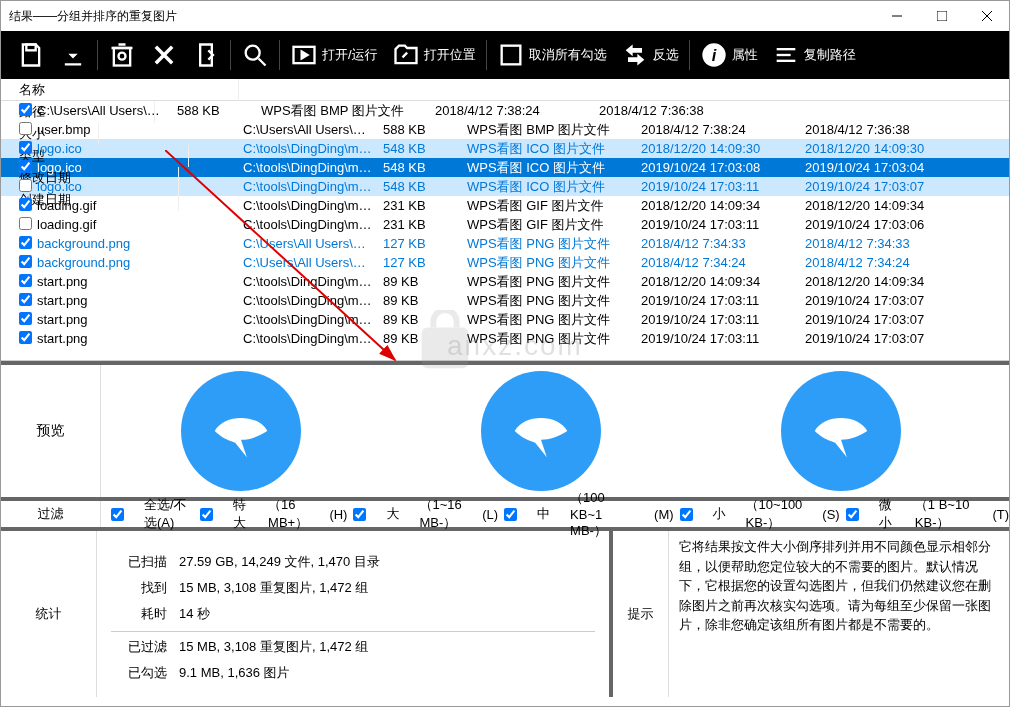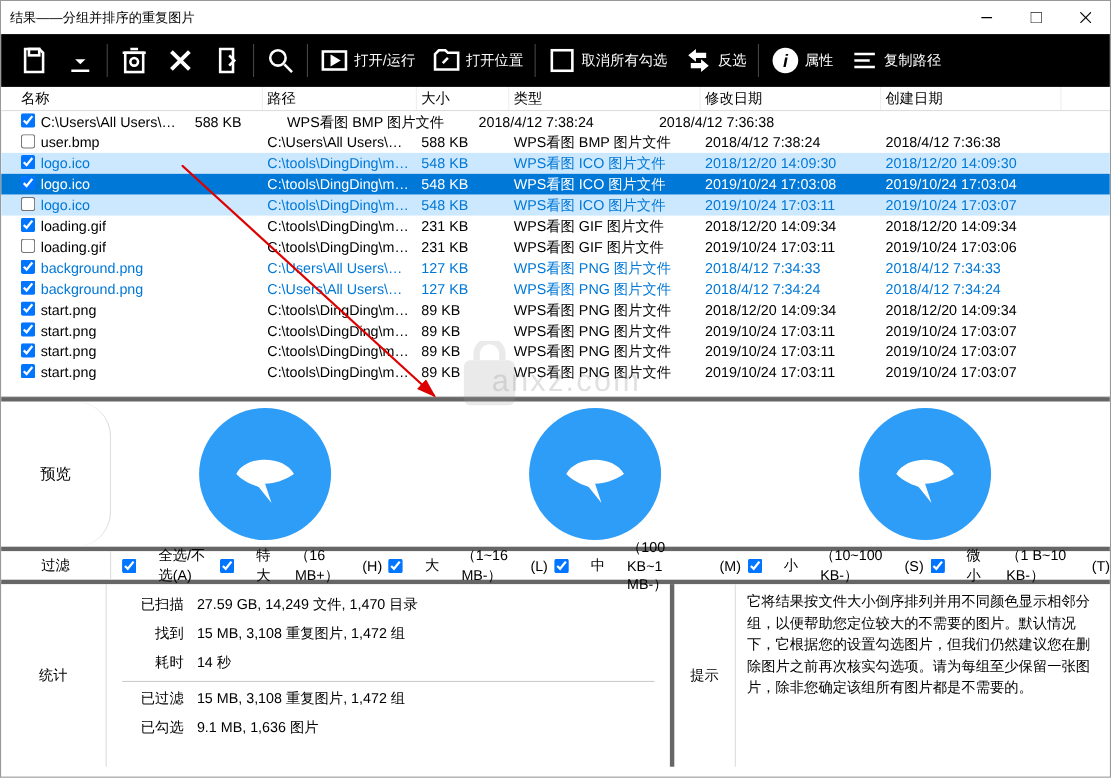--- a/index.html
+++ b/index.html
@@ -11,21 +11,21 @@
 .winbtn { width: 45px; height: 30px; display: flex; align-items: center; justify-content: center; font-size: 14px; cursor: pointer; }
 .winbtn svg { width: 10px; height: 10px; }
 
 .toolbar { height: 48px; background: #000; display: flex; align-items: center; padding: 0 10px; gap: 2px; }
 .tbtn { display: flex; align-items: center; color: #fff; font-size: 13px; height: 40px; padding: 0 6px; cursor: pointer; }
 .tbtn svg { width: 28px; height: 28px; }
 .tbtn span { margin-left: 4px; }
 .tsp { width: 1px; height: 30px; background: #444; margin: 0 2px; }
 
 .table-wrap { height: 282px; overflow: hidden; border-bottom: 1px solid #ccc; }
-.thead { display: flex; background: #fff; border-bottom: 1px solid #ddd; height: 22px; font-size: 13px; padding-left: 14px; }
+.thead { display: flex; background: #fff; border-bottom: 1px solid #ddd; height: 22px; font-size: 13px; padding-left: 14px; flex-direction: column; }
 .th { padding: 2px 4px; border-right: 1px solid #eee; }
 .th.name { width: 224px; }
 .th.path { width: 140px; }
 .th.size { width: 84px; }
 .th.type { width: 174px; }
 .th.cdate { width: 164px; }
 .th.mdate { width: 164px; }
 
 .tbody { font-size: 13px; }
 .tr { display: flex; height: 19px; align-items: center; padding-left: 14px; }
@@ -37,35 +37,35 @@
 .td.chk { width: 18px; }
 .td.chk input { width: 13px; height: 13px; }
 .td.name { width: 206px; }
 .td.path { width: 140px; }
 .td.size { width: 84px; }
 .td.type { width: 174px; }
 .td.cdate { width: 164px; }
 .td.mdate { width: 164px; }
 
 .preview { height: 136px; display: flex; background: #fff; border-top: 4px solid #666; }
-.plabel { width: 100px; display: flex; align-items: center; justify-content: center; font-size: 14px; border-right: 1px solid #ddd; border-radius: 32px; }
+.plabel { width: 100px; display: flex; align-items: center; justify-content: center; font-size: 14px; border-right: 1px solid #ddd; }
 .pthumbs { flex: 1; display: flex; align-items: center; gap: 180px; padding-left: 80px; }
 .thumb { width: 120px; height: 120px; border-radius: 50%; background: #2e9df7; display: flex; align-items: center; justify-content: center; }
 .thumb svg { width: 70px; height: 70px; fill: #fff; }
 
 .filter { height: 30px; display: flex; align-items: center; border-top: 4px solid #666; font-size: 13px; }
 .flabel { width: 100px; display: flex; align-items: center; justify-content: center; border-right: 1px solid #ddd; height: 100%; }
 .fopts { flex: 1; display: flex; align-items: center; gap: 6px; padding-left: 10px; }
 .fopt { display: flex; align-items: center; gap: 20px; }
 .fopt input { width: 13px; height: 13px; }
 
 .bottom { height: 170px; display: flex; border-top: 4px solid #666; font-size: 13px; }
 .stats { width: 608px; display: flex; }
 .slabel { width: 96px; display: flex; align-items: center; justify-content: center; border-right: 1px solid #ddd; }
-.svals { flex: 1; padding: 10px 14px; }
+.svals { flex: 1; padding: 22px 14px; }
 .srow { display: flex; margin-bottom: 8px; }
 .srow .sk { width: 56px; text-align: right; margin-right: 12px; }
 .sdiv { height: 1px; background: #ccc; margin: 6px 0; }
 
 .hint { flex: 1; display: flex; border-left: 4px solid #666; }
 .hlabel { width: 56px; display: flex; align-items: center; justify-content: center; border-right: 1px solid #ddd; font-family: Liberation Serif, serif; }
 .htext { flex: 1; padding: 6px 10px; line-height: 1.5; }
 
 .watermark { position: absolute; top: 330px; left: 400px; opacity: 0.25; font-size: 28px; color: #888; font-family: Arial; letter-spacing: 2px; pointer-events: none; margin-left: 47px; }
 .wmicon { position: absolute; top: 310px; left: 410px; width: 70px; height: 70px; opacity: 0.2; pointer-events: none; }

